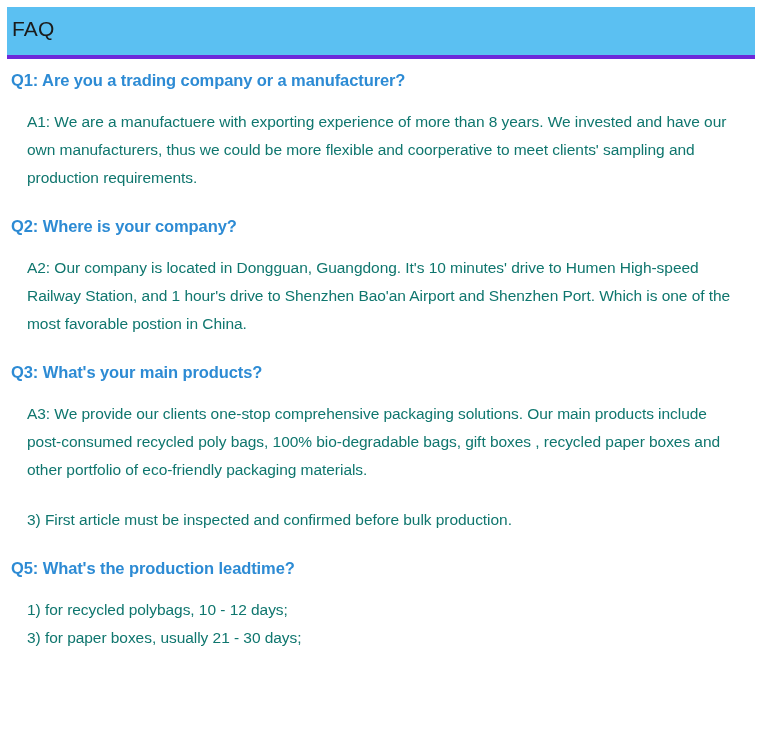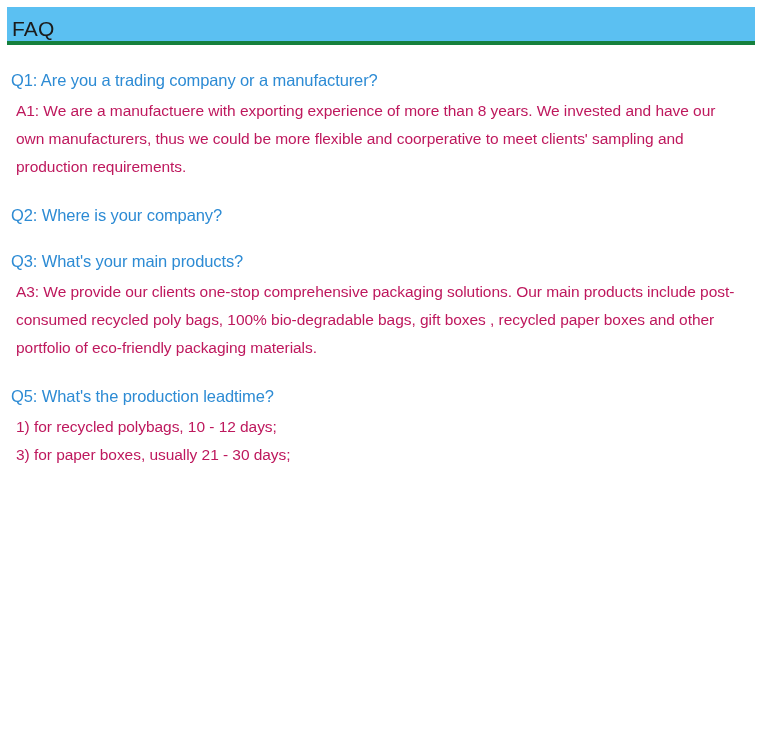--- a/index.html
+++ b/index.html
@@ -18,23 +18,23 @@
     height: 748px;
     position: relative;
     background: #ffffff;
     box-sizing: border-box;
   }
   .faq-banner {
     position: absolute;
     left: 7px;
     top: 7px;
     width: 748px;
-    height: 38px;
+    height: 52px;
     background: #5bc0f2;
-    border-bottom: 4px solid #15803d;
+    border-bottom: 4px solid #6d28d9;
     box-sizing: border-box;
   }
   .faq-banner-title {
     position: absolute;
     left: 5px;
     top: 9px;
     font-size: 21px;
     line-height: 26px;
     color: #1b1b1b;
     font-weight: 400;
@@ -47,31 +47,31 @@
     width: 740px;
   }
   .qa-block {
     margin-bottom: 22px;
   }
   .qa-block:last-child {
     margin-bottom: 0;
   }
   .question {
     color: #2d8bd4;
-    font-weight: normal;
+    font-weight: bold;
     font-size: 16.5px;
     line-height: 24px;
     margin: 0 0 3px 0;
     letter-spacing: -0.1px;
   }
   .answer {
-    color: #be185d;
+    color: #0f766e;
     font-size: 15.5px;
     line-height: 28px;
-    margin: 5px;
+    margin: 16px;
     letter-spacing: -0.05px;
   }
   .answer-line {
     display: block;
   }
 </style>
 </head>
 <body>
 
 <div class="page">
@@ -84,31 +84,35 @@
 
     <div class="qa-block">
       <p class="question">Q1: Are you a trading company or a manufacturer?</p>
       <p class="answer">
         <span class="answer-line">A1: We are a manufactuere with exporting experience of more than 8 years. We invested and have our own manufacturers, thus we could be more flexible and coorperative to meet clients' sampling and production requirements.</span>
       </p>
     </div>
 
     <div class="qa-block">
       <p class="question">Q2: Where is your company?</p>
+      <p class="answer">
+        <span class="answer-line">A2: Our company is located in Dongguan, Guangdong. It's 10 minutes' drive to Humen High-speed Railway Station, and 1 hour's drive to Shenzhen Bao'an Airport and Shenzhen Port. Which is one of the most favorable postion in China.</span>
+      </p>
     </div>
 
     <div class="qa-block">
       <p class="question">Q3: What's your main products?</p>
       <p class="answer">
         <span class="answer-line">A3: We provide our clients one-stop comprehensive packaging solutions. Our main products include post-consumed recycled poly bags, 100% bio-degradable bags, gift boxes , recycled paper boxes and other portfolio of eco-friendly packaging materials.</span>
       </p>
     </div>
 
     <div class="qa-block">
       <p class="answer">
+        <span class="answer-line">3) First article must be inspected and confirmed before bulk production.</span>
       </p>
     </div>
 
     <div class="qa-block">
       <p class="question">Q5: What's the production leadtime?</p>
       <p class="answer">
         <span class="answer-line">1) for recycled polybags, 10 - 12 days;</span>
         <span class="answer-line">3) for paper boxes, usually 21 - 30 days;</span>
 
       </p>

